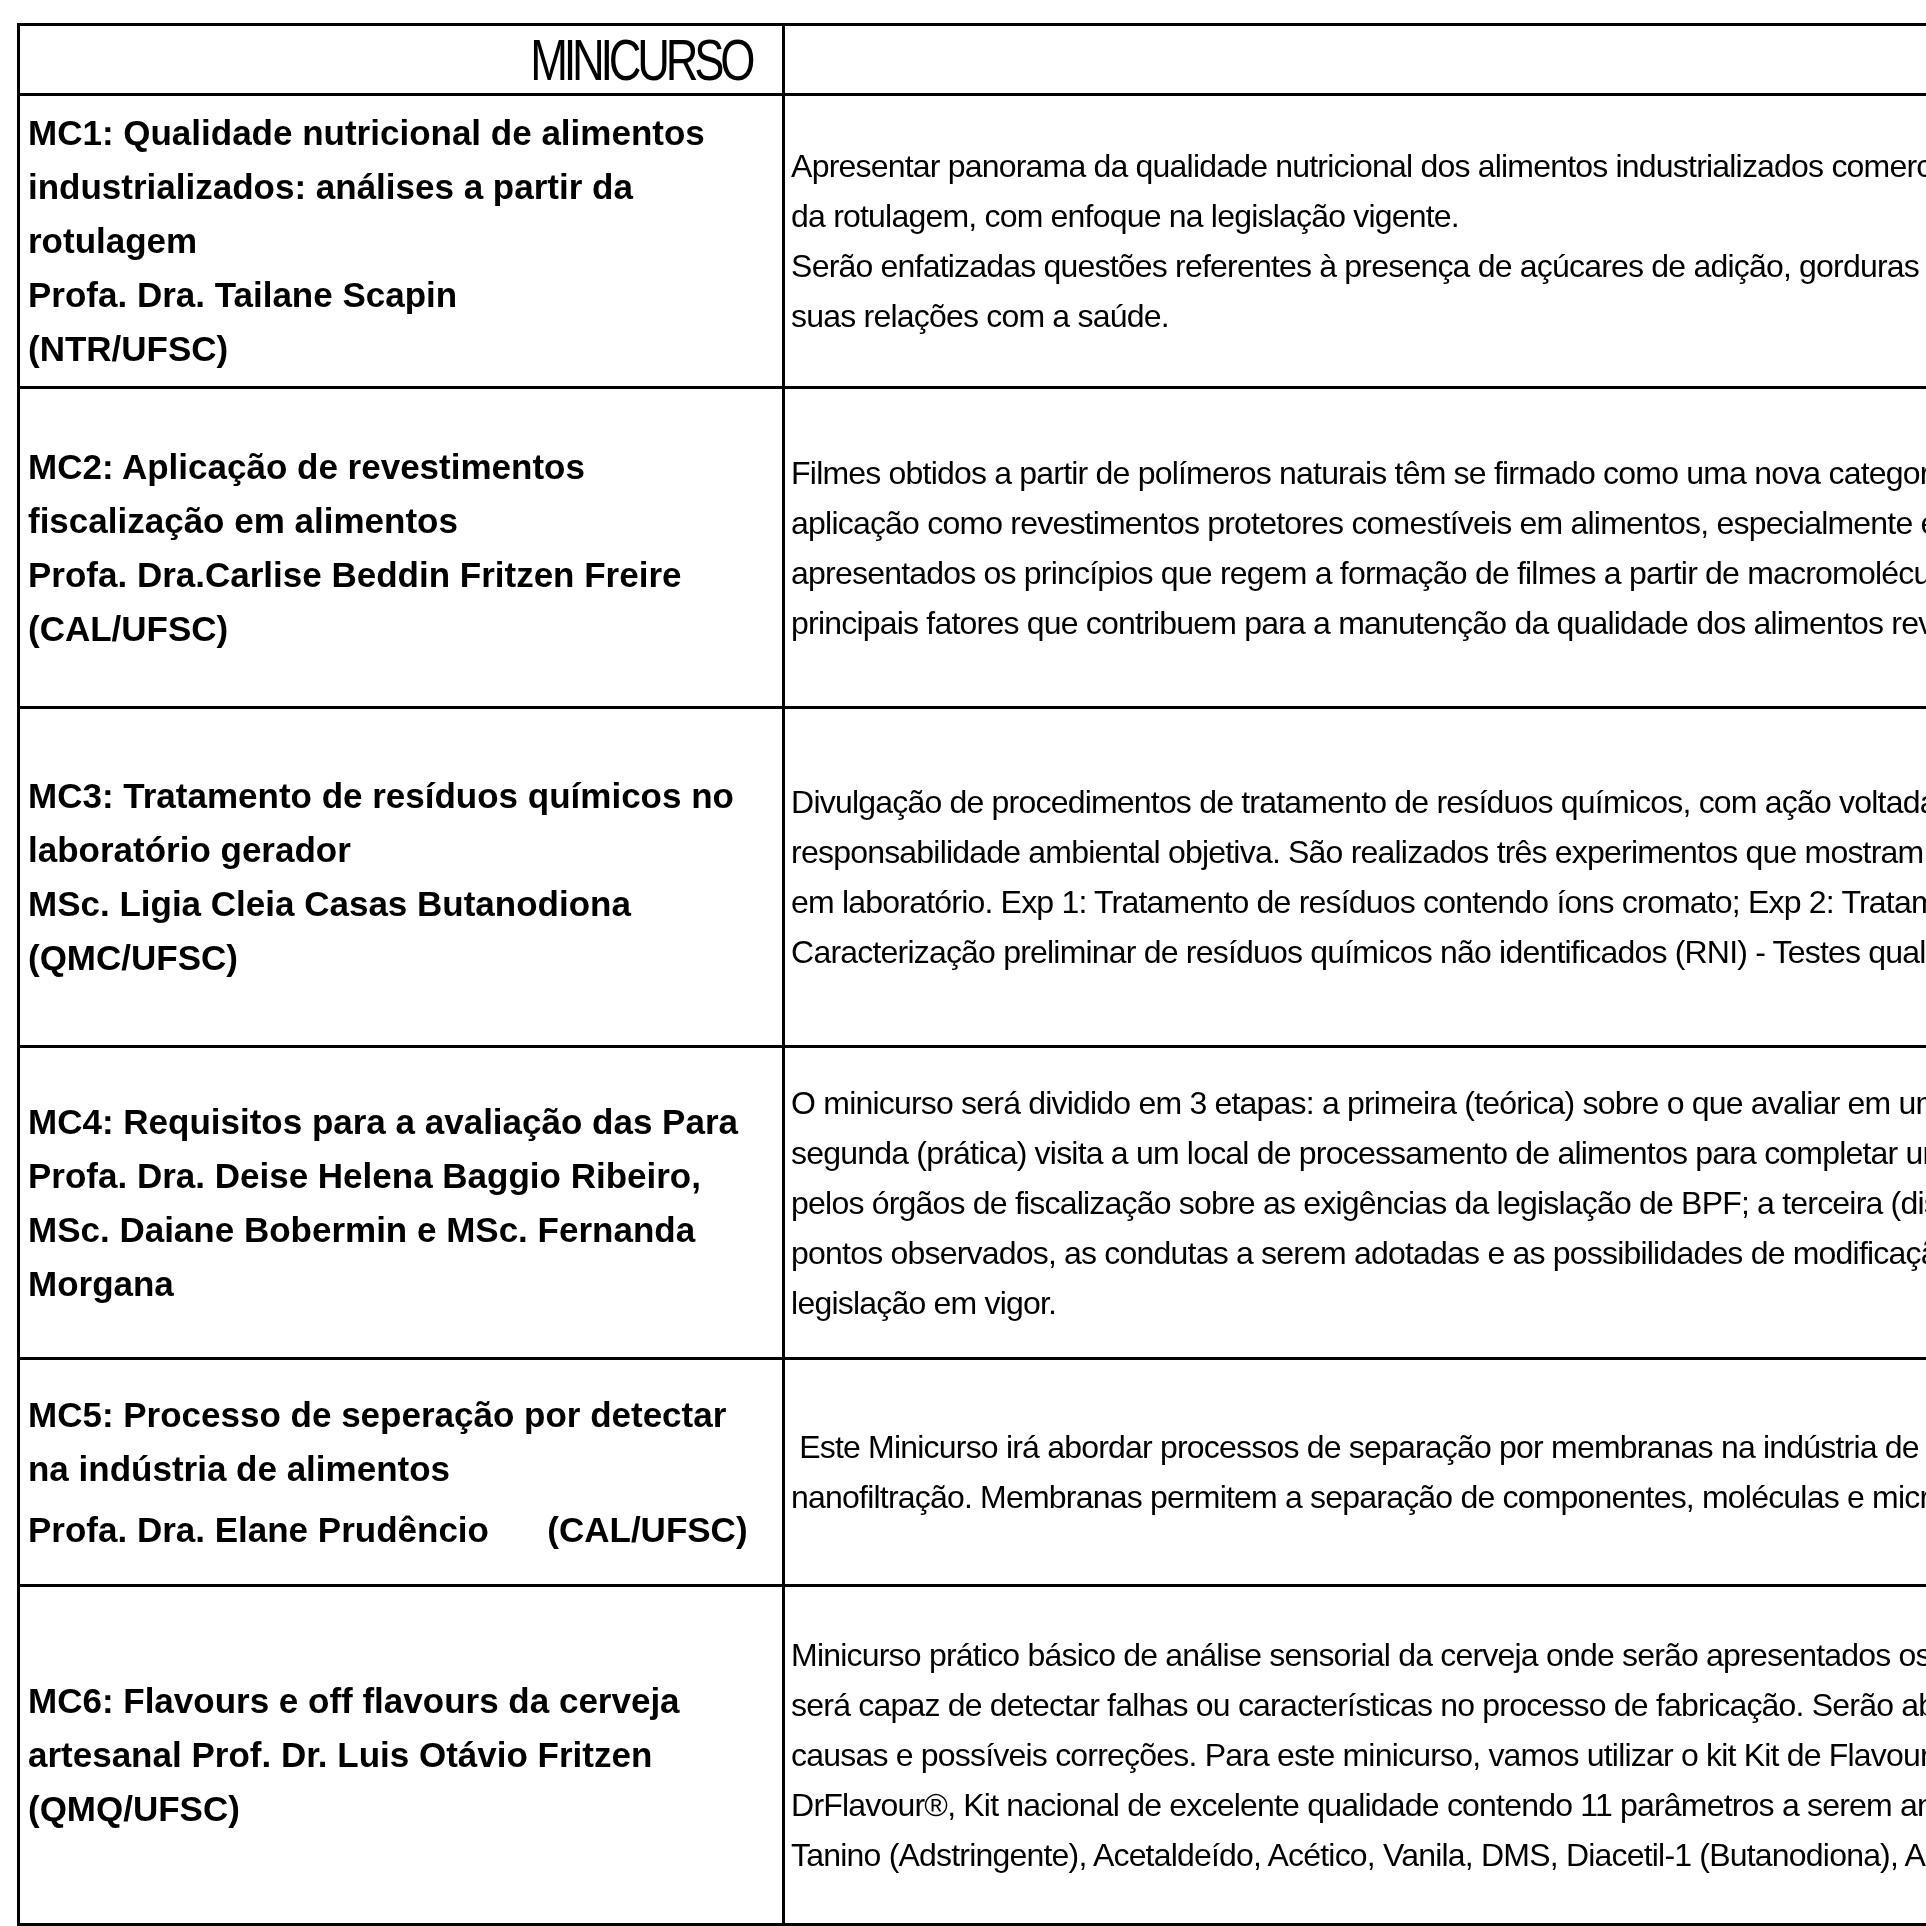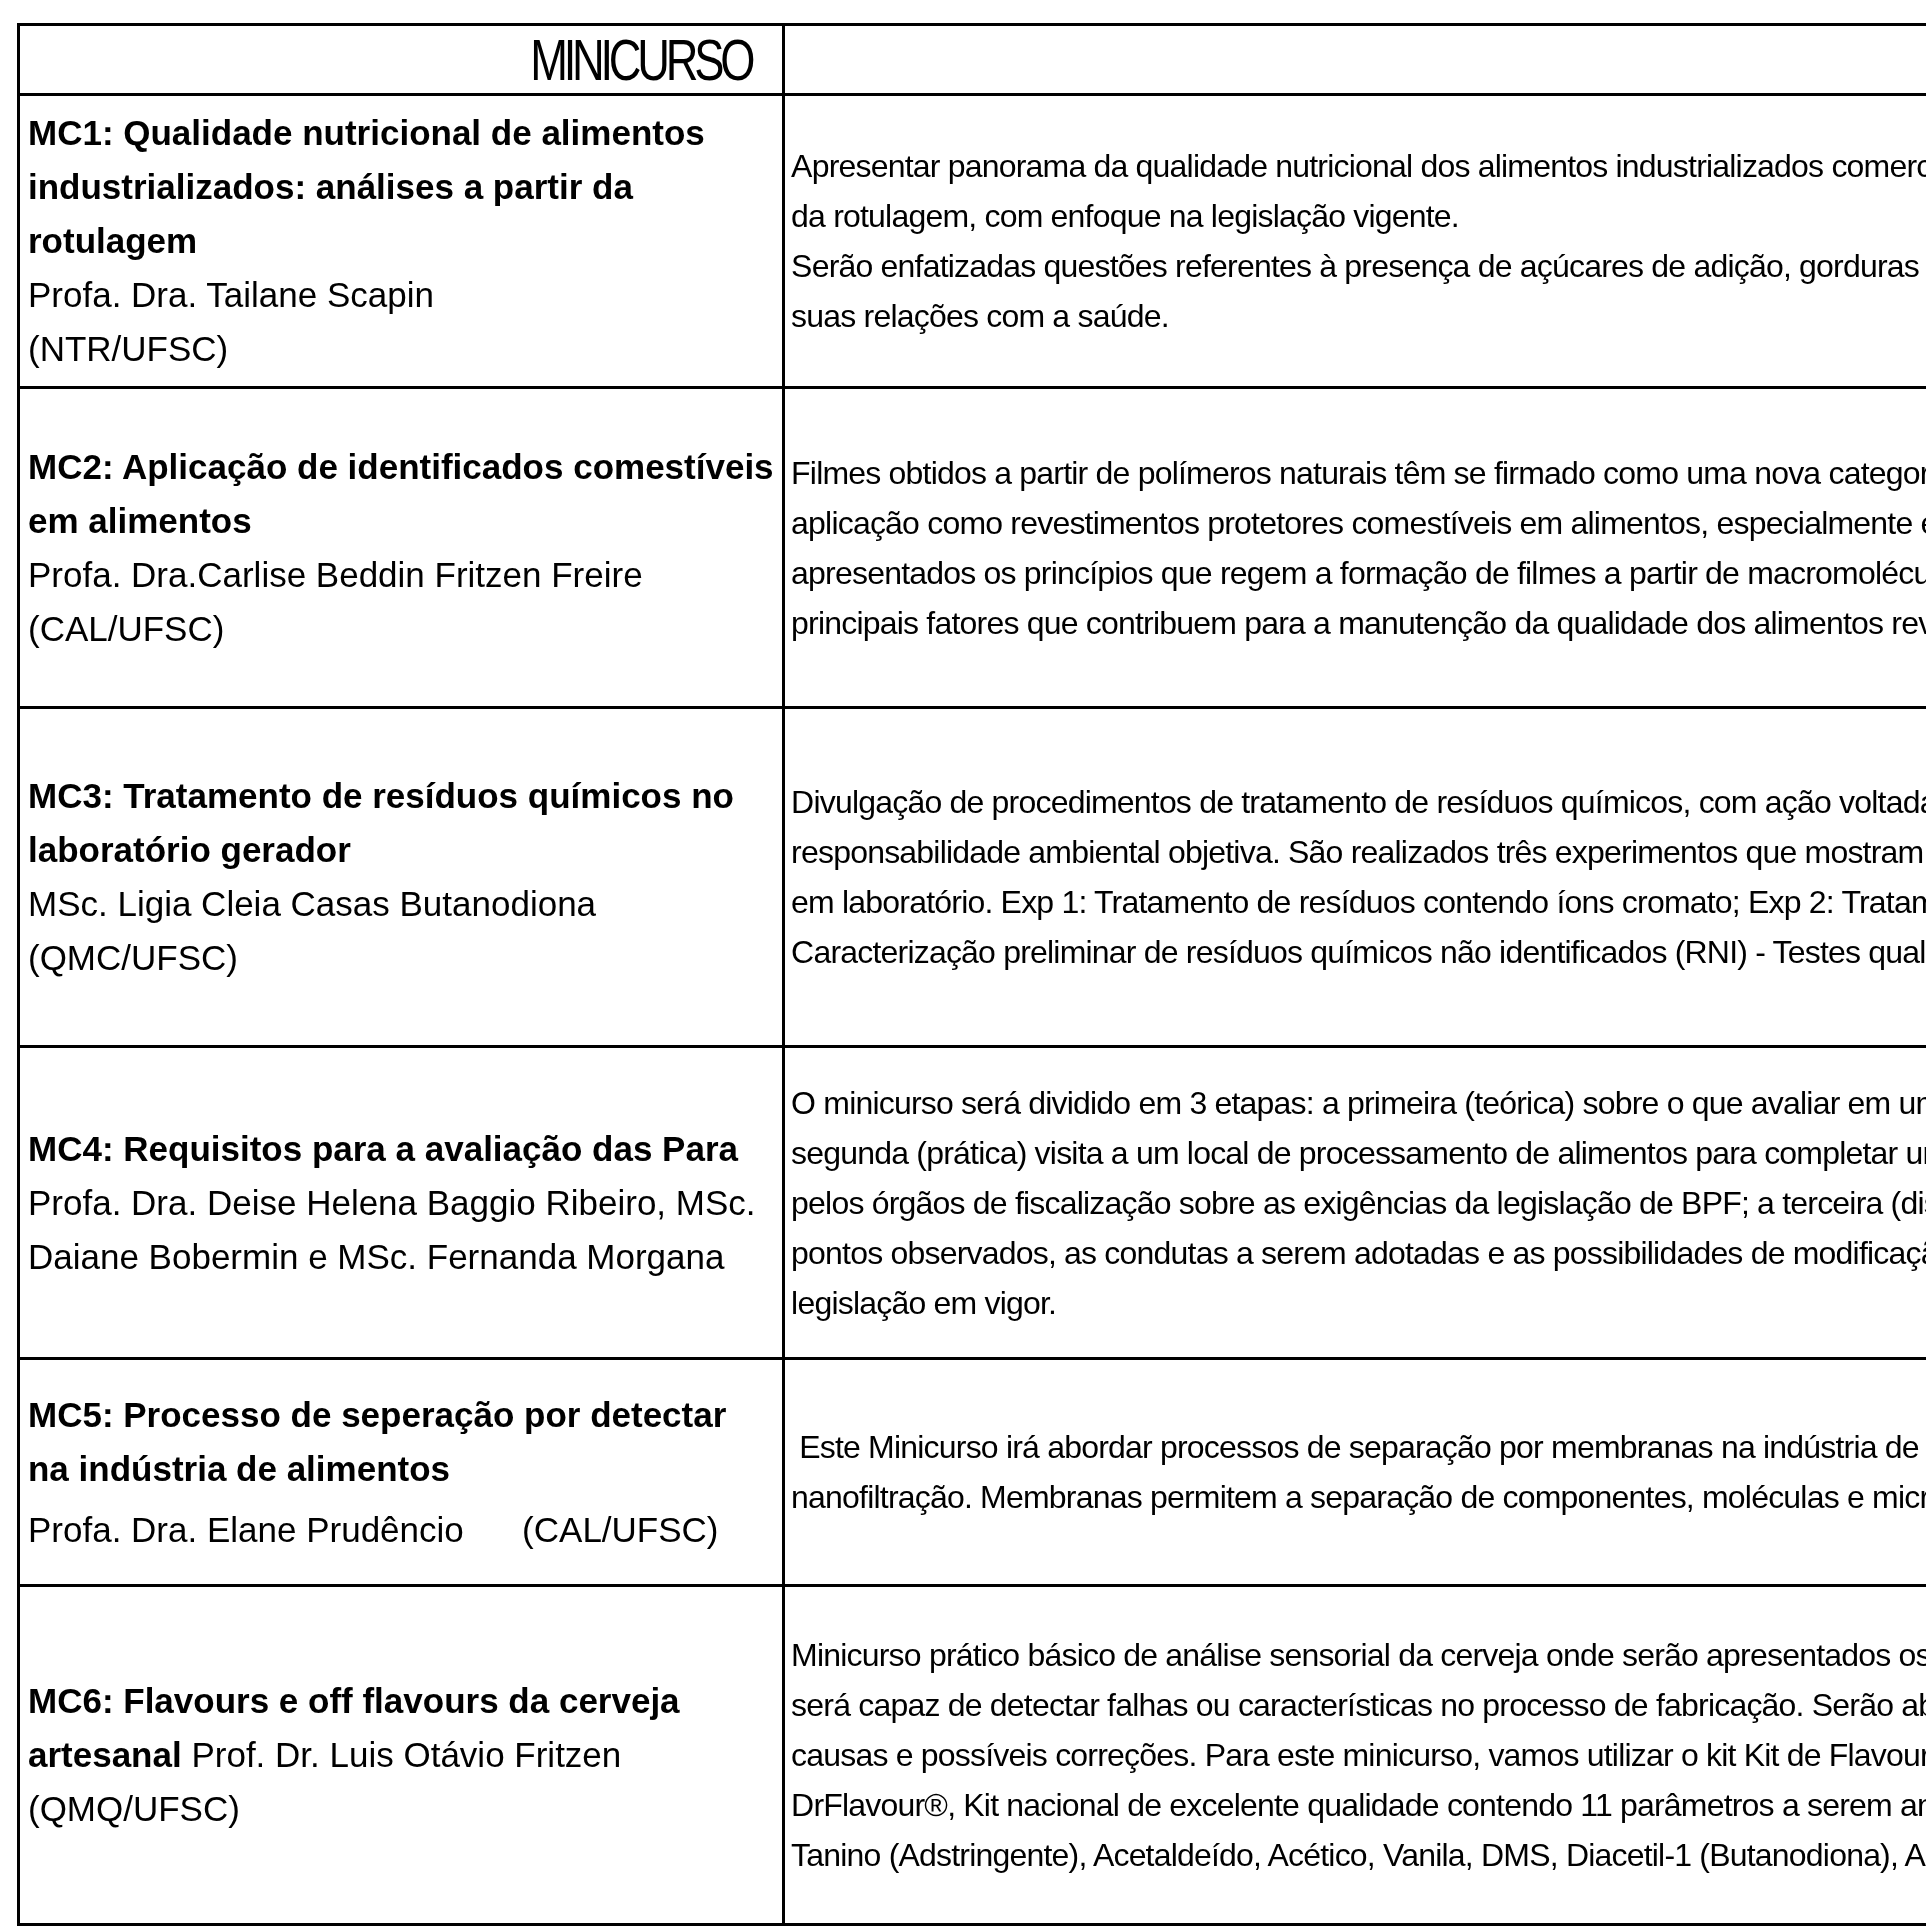--- a/index.html
+++ b/index.html
@@ -31,21 +31,21 @@
   }
   .hdr span { display: inline-block; transform: scaleX(0.78); }
   .course {
     text-align: left;
     font-size: 35px;
     line-height: 54px;
     padding: 3.9px 7.7px;
     font-family: "Liberation Sans", sans-serif;
   }
   .course .title { font-weight: bold; }
-  .course .teacher { font-weight: normal; }
+  .course .teacher { font-weight: bold; }
   .desc {
     text-align: left;
     font-size: 32px;
     line-height: 50px;
     padding: 3.9px 3.9px 3.9px 5.8px;
     font-family: "Liberation Sans", sans-serif;
     letter-spacing: -0.8px;
   }
   .desc p { margin: 0; }
   tr.r1 { height: 293px; }
@@ -77,21 +77,21 @@
         <div class="teacher">Profa. Dra. Tailane Scapin</div>
         <div class="teacher">(NTR/UFSC)</div>
       </td>
       <td class="desc">
         <p>Apresentar panorama da qualidade nutricional dos alimentos industrializados comercializados atualmente no Brasil a partir da análise da rotulagem, com enfoque na legislação vigente.</p>
         <p>Serão enfatizadas questões referentes à presença de açúcares de adição, gorduras trans e sódio nos alimentos industrializados e suas relações com a saúde.</p>
       </td>
     </tr>
     <tr class="r2">
       <td class="course">
-        <div class="title">MC2: Aplicação de identificados comestíveis em alimentos</div>
+        <div class="title">MC2: Aplicação de revestimentos fiscalização em alimentos</div>
         <div class="teacher">Profa. Dra.Carlise  Beddin Fritzen Freire</div>
         <div class="teacher">(CAL/UFSC)</div>
       </td>
       <td class="desc">
         <p>Filmes obtidos a partir de polímeros naturais têm se firmado como uma nova categoria de materiais de grande potencial para aplicação como revestimentos protetores comestíveis em alimentos, especialmente em frutas e hortaliças. No minicurso serão apresentados os princípios que regem a formação de filmes a partir de macromoléculas dissolvidas em solução aquosa e os principais fatores que contribuem para a manutenção da qualidade dos alimentos revestidos ao longo do seu armazenamento.</p>
       </td>
     </tr>
     <tr class="r3">
       <td class="course">
         <div class="title">MC3: Tratamento de resíduos químicos no laboratório gerador</div>

